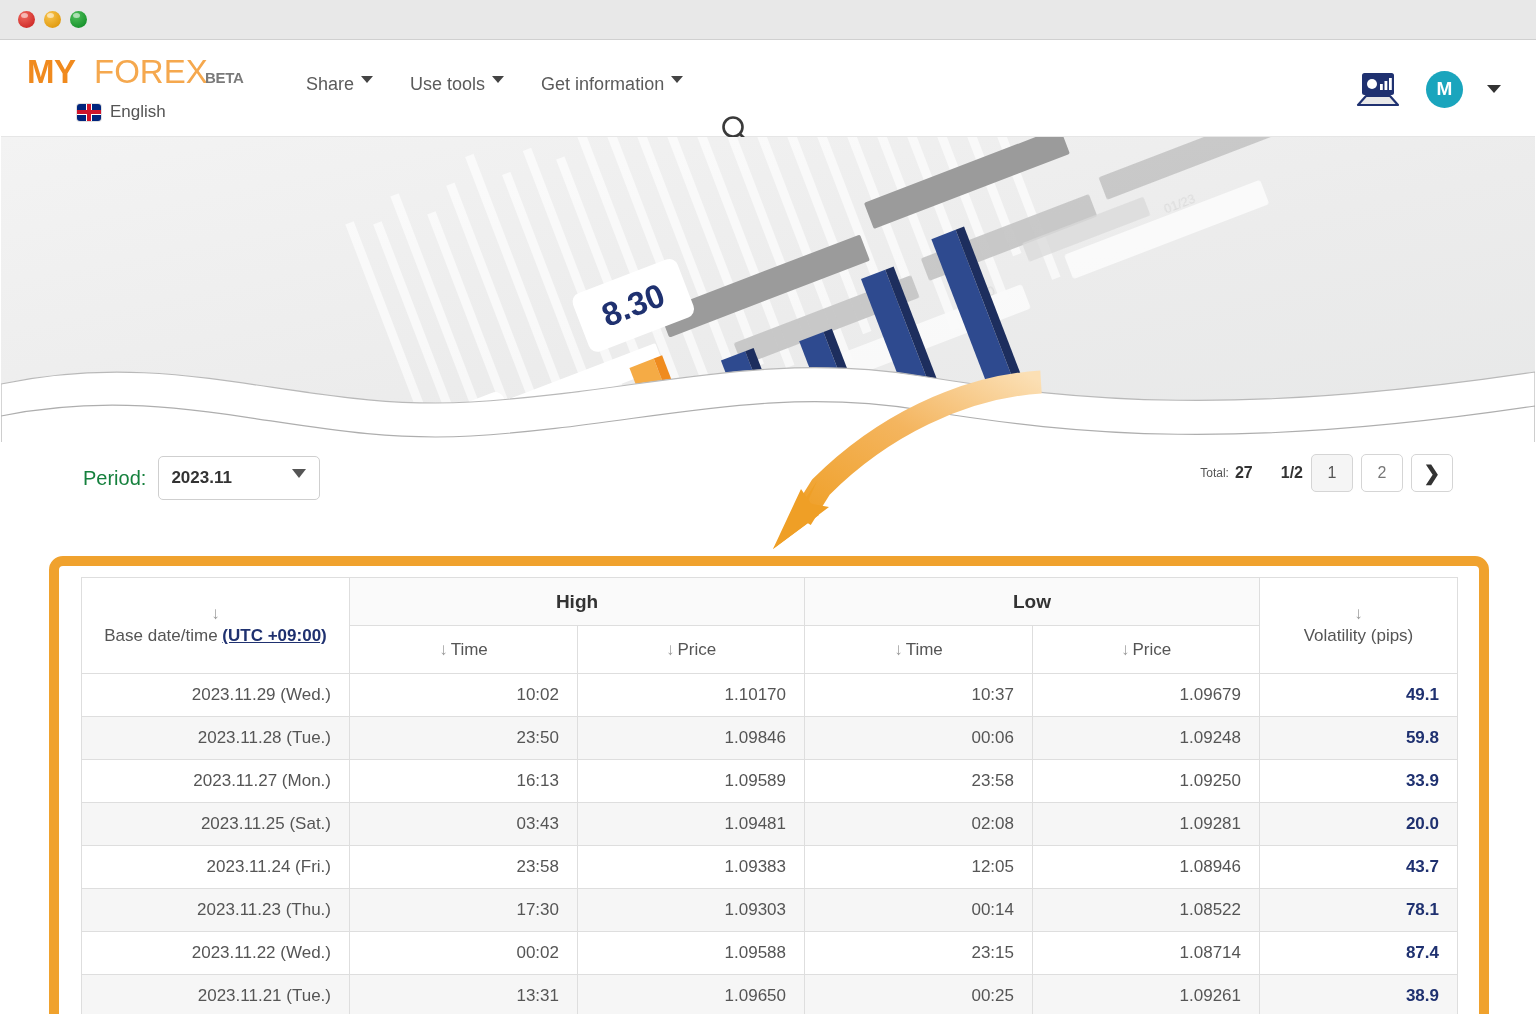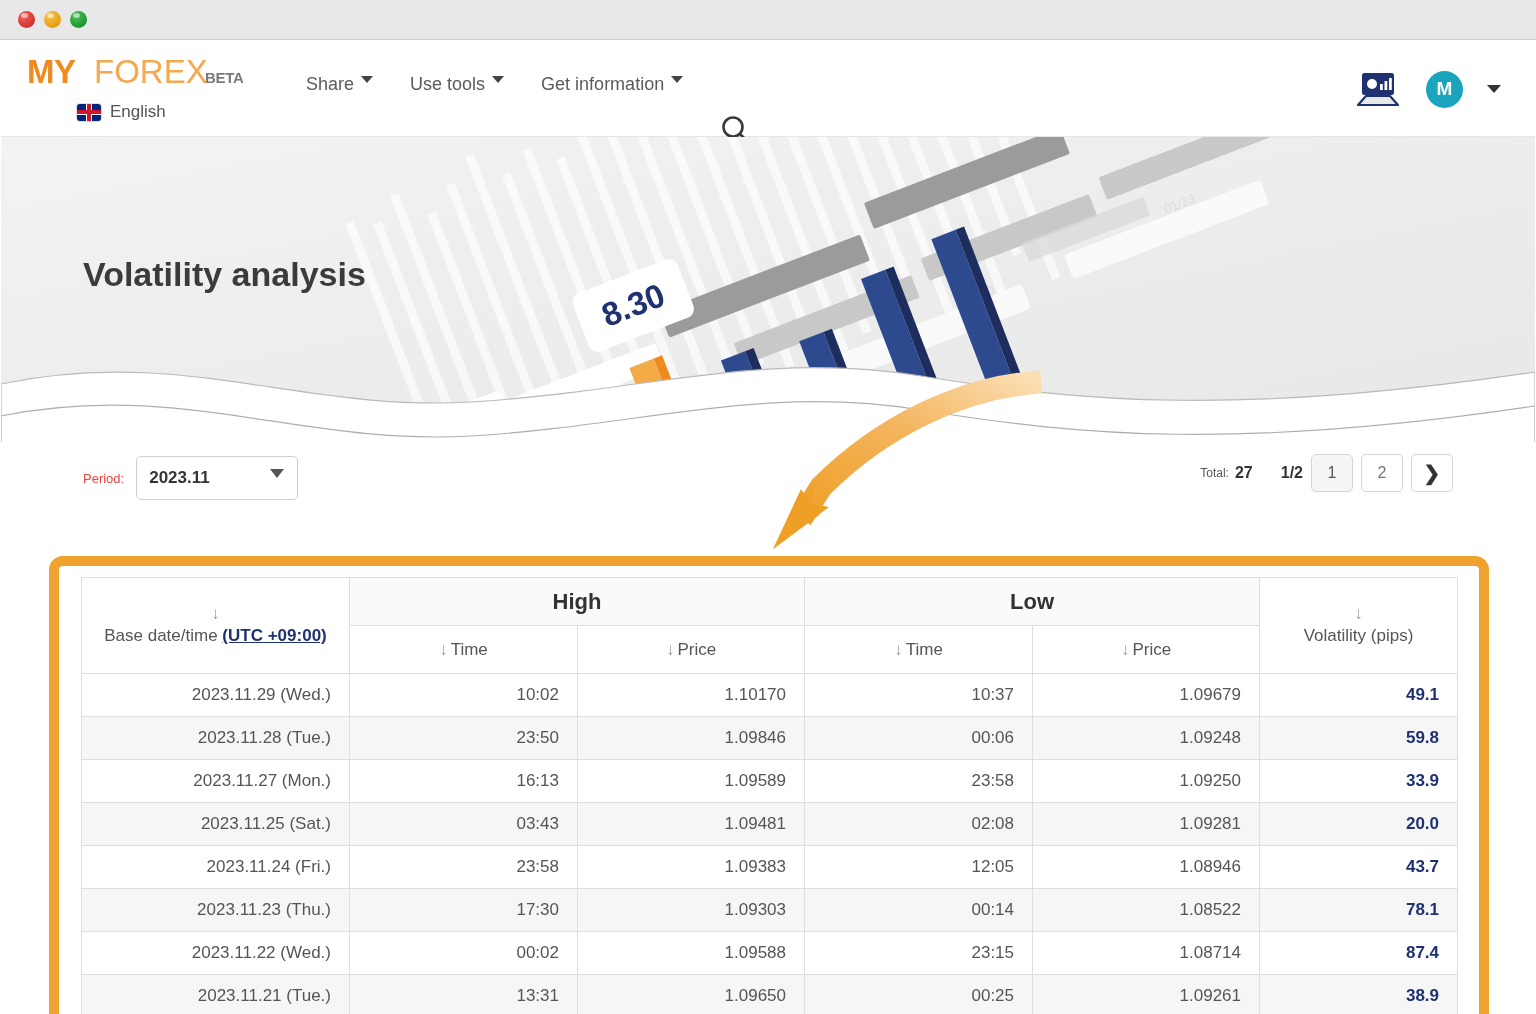--- a/index.html
+++ b/index.html
@@ -142,21 +142,21 @@
   .hero-arrow { position: absolute; left: 0; top: 0; z-index: 7; pointer-events: none; }
 
   
   .controls {
     position: relative; height: 62px;
   }
   .period-group {
     position: absolute; left: 82px; top: 14px;
     display: flex; align-items: center; gap: 12px;
   }
-  .period-label { font-size: 13px; color: #ef4444; }
+  .period-label { font-size: 20px; color: #15803d; }
   .period-select {
     width: 162px; height: 44px;
     border: 1px solid #cfcfcf; border-radius: 5px;
     background: #fff; display: flex; align-items: center;
     padding: 16px 12px; cursor: pointer; position: relative;
   }
   .period-value { font-size: 17px; font-weight: 700; color: #333; }
   .select-caret {
     position: absolute; right: 13px; top: 12px;
     width: 0; height: 0; border-left: 7px solid transparent;
@@ -195,21 +195,21 @@
     width: 1376px; border-collapse: collapse;
     table-layout: fixed; background: #fff;
   }
   table.vol-table th, table.vol-table td {
     border: 1px solid #dedede;
   }
   thead th {
     background: #fafafa; font-weight: 400;
   }
   th.grp {
-    height: 48px; font-size: 22px; font-weight: 700; color: #333;
+    height: 48px; font-size: 19px; font-weight: 700; color: #333;
     text-align: center;
   }
   th.tall {
     height: 96px; vertical-align: middle; text-align: center;
     background: #fff; padding: 0 10px;
   }
   .sort-arrow { display: block; color: #9a9a9a; font-size: 17px; line-height: 18px; margin-bottom: 3px; }
   .hdr-main { font-size: 17px; color: #555; line-height: 1.22; }
   .hdr-utc { color: #1f3170; font-weight: 700; text-decoration: underline; }
   th.sub {
@@ -412,21 +412,20 @@
             <rect x="412" y="116" width="112" height="62" rx="9" fill="#ffffff"></rect>
             <text x="468" y="158" text-anchor="middle" font-family="Liberation Sans, sans-serif" font-size="33" font-weight="700" fill="#1f3170">7.00</text>
 
             <rect x="622" y="54" width="112" height="62" rx="9" fill="#ffffff"></rect>
             <text x="678" y="96" text-anchor="middle" font-family="Liberation Sans, sans-serif" font-size="33" font-weight="700" fill="#1f3170">8.30</text>
           </g>
         </g>
       </svg>
     </div>
 
-    <h1 class="hero-title">Volatility analysis</h1>
 
     <svg class="hero-wave" viewBox="0 0 1534 90" preserveAspectRatio="none">
       <path d="M0,30 C180,-8 300,58 470,48 C640,38 760,-4 920,22 C1080,48 1240,62 1534,18 L1534,90 L0,90 Z" fill="#ffffff" stroke="#b9b9b9" stroke-width="1.2"></path>
       <path d="M0,62 C180,26 300,92 470,82 C640,72 760,30 920,56 C1080,82 1240,96 1534,52 L1534,90 L0,90 Z" fill="#ffffff" stroke="#aeaeae" stroke-width="1.2"></path>
     </svg>
   </section>
 
   <svg class="hero-arrow" width="1534" height="520" style="position:absolute; left:0; top:97px; z-index:9;">
     <defs>
       <linearGradient id="arw" x1="1" y1="0" x2="0" y2="1">

